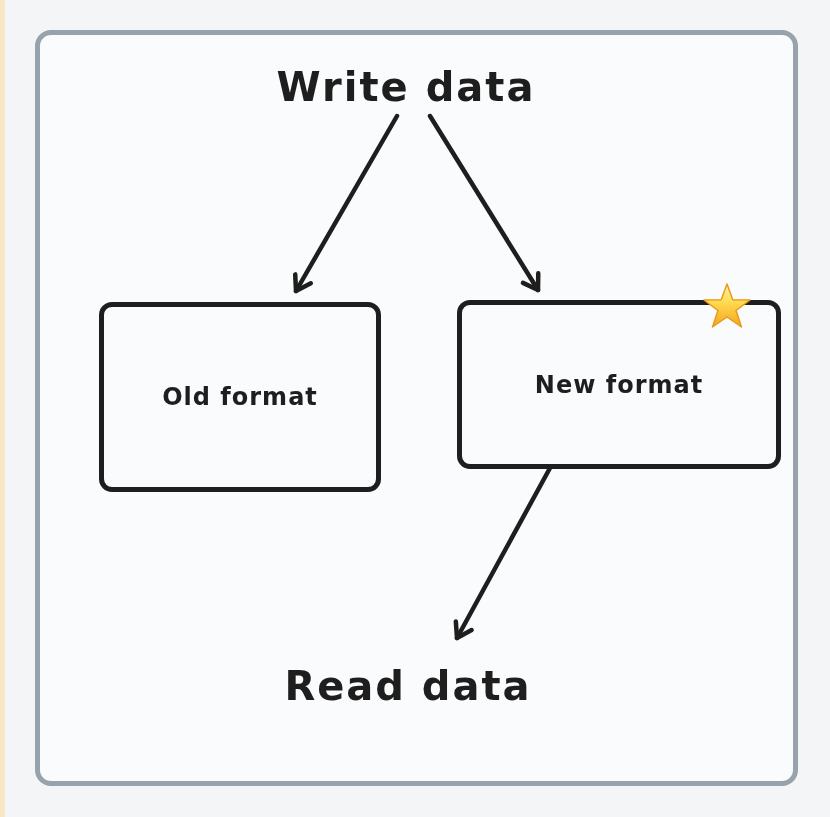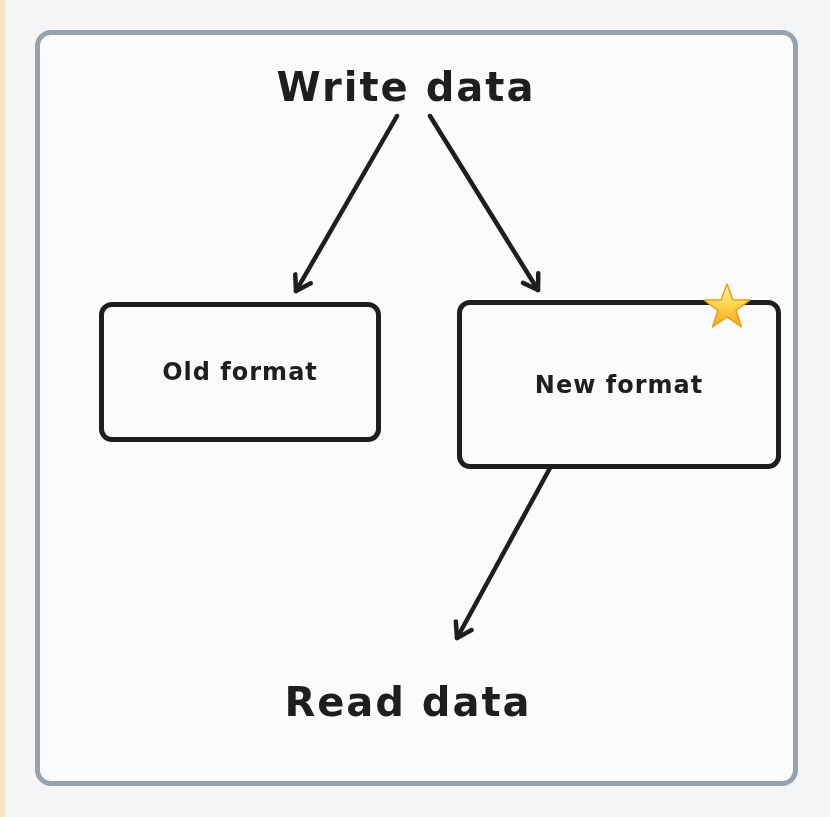--- a/index.html
+++ b/index.html
@@ -20,29 +20,29 @@
     border-radius:16px;
     background:var(--inner-bg);
   }
   .arrows-layer{position:absolute;left:0;top:0;width:830px;height:817px;pointer-events:none;}
   .hand{color:var(--stroke-color);font-weight:700;}
   .title{
     position:absolute;transform:translate(-50%,-50%);
     font-size:40px;letter-spacing:2px;white-space:nowrap;
   }
   .title-top{left:406px;top:87px;}
-  .title-bottom{left:408px;top:686px;margin-top:16px;}
+  .title-bottom{left:408px;top:686px;}
   .node{
     position:absolute;
     border:5px solid var(--stroke-color);
     border-radius:13px;
     background:transparent;
     display:flex;align-items:center;justify-content:center;
   }
-  .node-old{left:99px;top:302px;width:282px;height:140px;}
+  .node-old{left:99px;top:302px;width:282px;height:190px;}
   .node-new{left:457px;top:300px;width:324px;height:169px;}
   .node-label{font-size:24px;letter-spacing:1px;white-space:nowrap;}
   .star{position:absolute;left:702px;top:281px;width:50px;height:50px;}
 </style>
 </head>
 <body>
 
 <div class="page">
   <div class="left-strip"></div>
 

